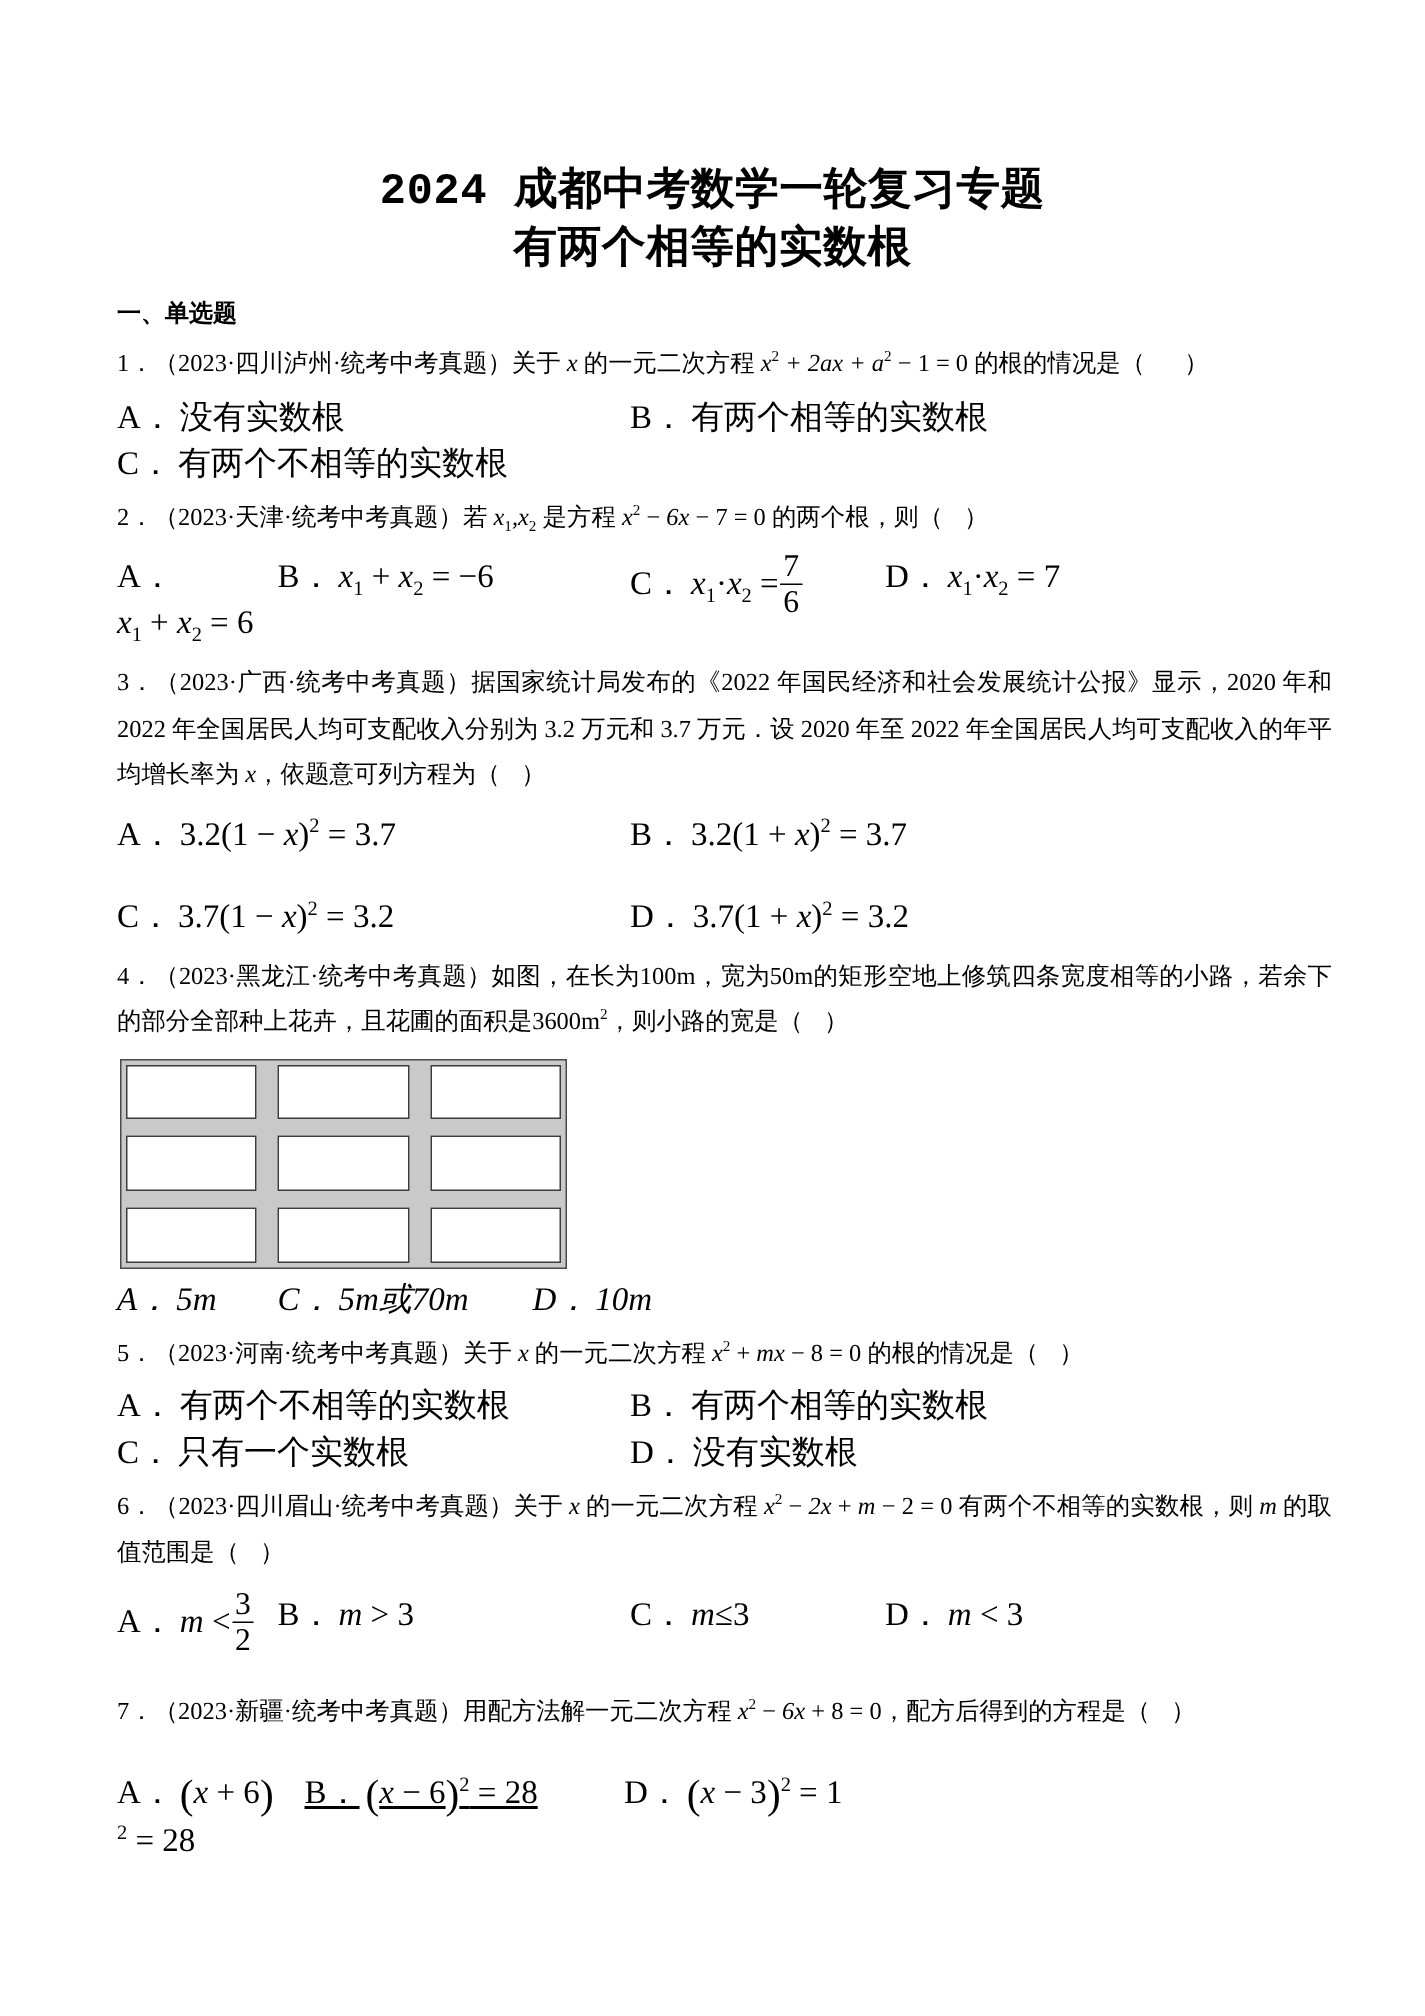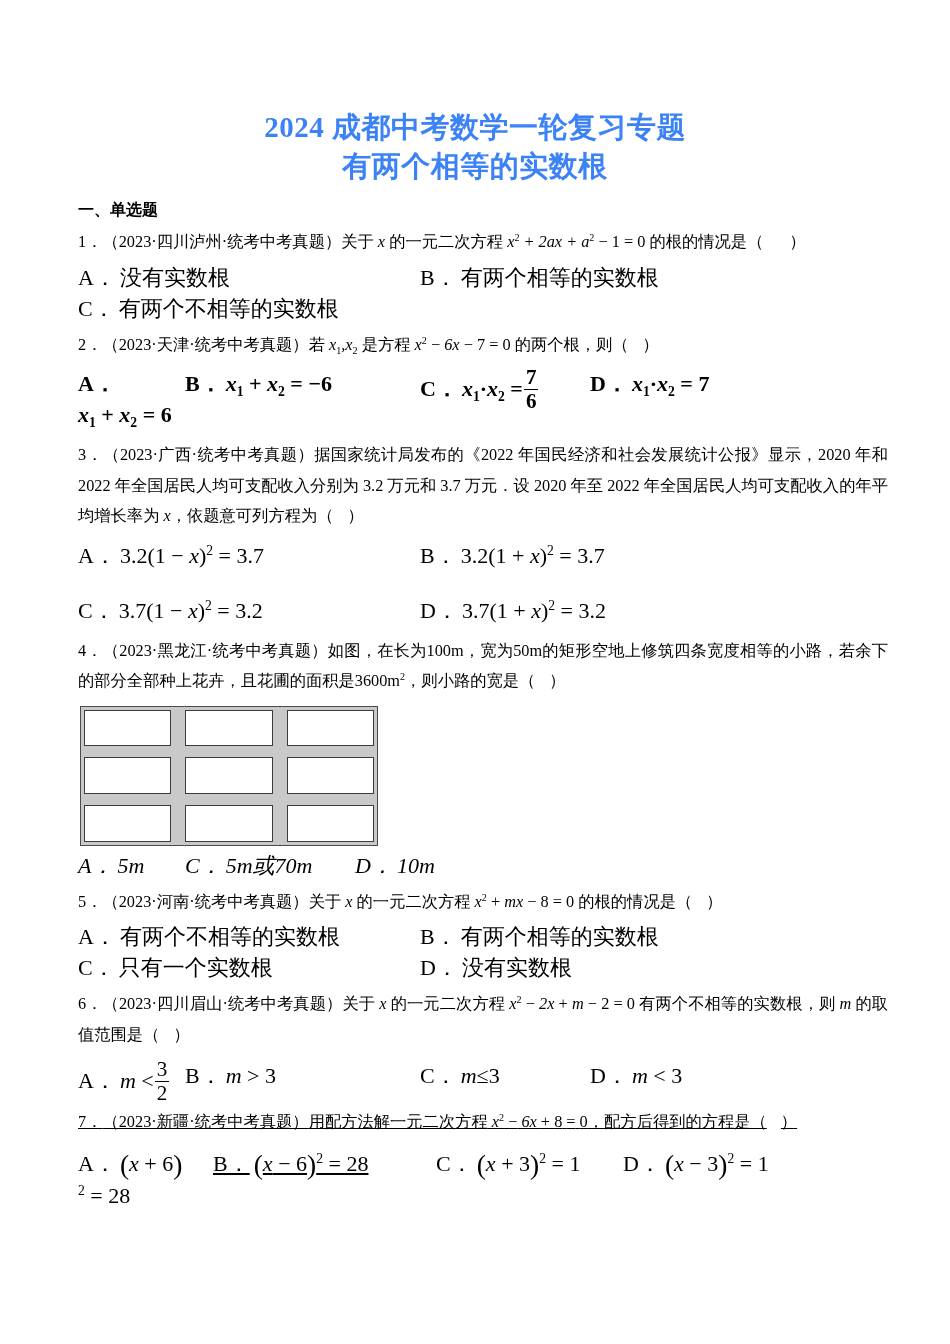--- a/index.html
+++ b/index.html
@@ -20,26 +20,26 @@
     width: 950px;
     height: 1344px;
     padding: 0;
     box-sizing: border-box;
   }
   .title-block {
     padding-top: 108px;
     text-align: center;
   }
   .title-line {
-    font-family: Liberation Serif, serif;
+    font-family: Liberation Mono, monospace;
     font-weight: bold;
     font-size: 29px;
     line-height: 39px;
     letter-spacing: 0.5px;
-    color: #3b82f6;
+    color: #000000;
   }
   .content {
     margin-left: 78px;
     margin-right: 62px;
     margin-top: 14px;
   }
   .section-head {
     font-family: Liberation Sans, sans-serif;
     font-weight: bold;
     font-size: 16px;
@@ -132,21 +132,21 @@
     <div class="qstem">1．<span>（2023·四川泸州·统考中考真题）</span>关于<span class="m">&nbsp;x&nbsp;</span>的一元二次方程<span class="m">&nbsp;x<sup class="sp">2</sup>&nbsp;+&nbsp;2ax&nbsp;+&nbsp;a<sup class="sp">2</sup>&nbsp;<span class="mu">−</span>&nbsp;<span class="mu">1</span>&nbsp;<span class="mu">=</span>&nbsp;<span class="mu">0</span>&nbsp;</span>的根的情况是（<span class="blank"></span>）</div>
     <div class="optrow gap-top">
       <div class="opt2"><span class="optlbl">A．</span><span>没有实数根</span></div>
       <div class="opt2"><span class="optlbl">B．</span><span>有两个相等的实数根</span></div>
     </div>
     <div class="optrow">
       <div class="opt2"><span class="optlbl">C．</span><span>有两个不相等的实数根</span></div>
     </div>
 
     <div class="qstem" style="margin-top:6px;">2．<span>（2023·天津·统考中考真题）</span>若<span class="m">&nbsp;x<sub class="sb">1</sub>,x<sub class="sb">2</sub>&nbsp;</span>是方程<span class="m">&nbsp;x<sup class="sp">2</sup>&nbsp;<span class="mu">−</span>&nbsp;6x&nbsp;<span class="mu">−</span>&nbsp;<span class="mu">7</span>&nbsp;<span class="mu">=</span>&nbsp;<span class="mu">0</span>&nbsp;</span>的两个根，则（<span class="blank-sm"></span>）</div>
-    <div class="optrow" style="margin-top:8px;font-weight:bold;">
+    <div class="optrow" style="margin-top:8px;">
       <div class="opt4-a"><span class="optlbl">A．</span><span class="m">x<sub class="sb">1</sub>&nbsp;<span class="mu">+</span>&nbsp;x<sub class="sb">2</sub>&nbsp;<span class="mu">=</span>&nbsp;<span class="mu">6</span></span></div>
       <div class="opt4-b"><span class="optlbl">B．</span><span class="m">x<sub class="sb">1</sub>&nbsp;<span class="mu">+</span>&nbsp;x<sub class="sb">2</sub>&nbsp;<span class="mu">=</span>&nbsp;<span class="mu">−6</span></span></div>
       <div class="opt4-c"><span class="optlbl">C．</span><span class="m">x<sub class="sb">1</sub><span class="mu">·</span>x<sub class="sb">2</sub>&nbsp;<span class="mu">=</span></span><span class="frac">
             <span class="num">7</span>
             <span class="den">6</span>
           </span></div>
       <div class="opt4-d"><span class="optlbl">D．</span><span class="m">x<sub class="sb">1</sub><span class="mu">·</span>x<sub class="sb">2</sub>&nbsp;<span class="mu">=</span>&nbsp;<span class="mu">7</span></span></div>
     </div>
 
     <div class="qstem" style="margin-top:10px;">3．<span>（2023·广西·统考中考真题）</span>据国家统计局发布的《2022 年国民经济和社会发展统计公报》显示，2020 年和 2022 年全国居民人均可支配收入分别为 3.2 万元和 3.7 万元．设 2020 年至 2022 年全国居民人均可支配收入的年平均增长率为<span class="m">&nbsp;x</span>，依题意可列方程为（<span class="blank-sm"></span>）</div>
@@ -215,22 +215,21 @@
     <div class="optrow" style="margin-top:10px;">
       <div class="opt4-a"><span class="optlbl">A．</span><span class="m">m&nbsp;<span class="mu">&lt;</span></span><span class="frac">
             <span class="num">3</span>
             <span class="den">2</span>
           </span></div>
       <div class="opt4-b"><span class="optlbl">B．</span><span class="m">m&nbsp;<span class="mu">&gt;</span>&nbsp;<span class="mu">3</span></span></div>
       <div class="opt4-c"><span class="optlbl">C．</span><span class="m">m<span class="mu">≤</span><span class="mu">3</span></span></div>
       <div class="opt4-d"><span class="optlbl">D．</span><span class="m">m&nbsp;<span class="mu">&lt;</span>&nbsp;<span class="mu">3</span></span></div>
     </div>
 
-    <div class="qstem" style="margin-top:2px;text-decoration:underline;">7．<span>（2023·新疆·统考中考真题）</span>用配方法解一元二次方程<span class="m">&nbsp;x<sup class="sp">2</sup>&nbsp;<span class="mu">−</span>&nbsp;6x&nbsp;<span class="mu">+</span>&nbsp;<span class="mu">8</span>&nbsp;<span class="mu">=</span>&nbsp;<span class="mu">0</span></span>，配方后得到的方程是（<span class="blank-sm"></span>）</div>
-    <div class="optrow" style="margin-top:10px;gap:10px;">
+    <div class="qstem" style="margin-top:21px;">7．<span>（2023·新疆·统考中考真题）</span>用配方法解一元二次方程<span class="m">&nbsp;x<sup class="sp">2</sup>&nbsp;<span class="mu">−</span>&nbsp;6x&nbsp;<span class="mu">+</span>&nbsp;<span class="mu">8</span>&nbsp;<span class="mu">=</span>&nbsp;<span class="mu">0</span></span>，配方后得到的方程是（<span class="blank-sm"></span>）</div>
+    <div class="optrow" style="margin-top:22px;">
       <div class="opt4-a" style="width:125px;"><span class="optlbl">A．</span><span class="bigparen">(</span><span class="m">x</span><span class="mu">&nbsp;+&nbsp;6</span><span class="bigparen">)</span><sup class="sp">2</sup><span class="mu">&nbsp;=&nbsp;28</span></div>
       <div class="opt4-b" style="width:213px;text-decoration:underline;"><span class="optlbl">B．</span><span class="bigparen">(</span><span class="m">x</span><span class="mu">&nbsp;−&nbsp;6</span><span class="bigparen">)</span><sup class="sp">2</sup><span class="mu">&nbsp;=&nbsp;28</span></div>
-      <div class="opt4-c" style="width:177px;"><span class="optlbl">C．</span><span class="bigparen">(</span><span class="m">x</span><span class="mu">&nbsp;+&nbsp;3</span><span class="bigparen">)</span><sup class="sp">2</sup><span class="mu">&nbsp;=&nbsp;1</span></div>
       <div class="opt4-d"><span class="optlbl">D．</span><span class="bigparen">(</span><span class="m">x</span><span class="mu">&nbsp;−&nbsp;3</span><span class="bigparen">)</span><sup class="sp">2</sup><span class="mu">&nbsp;=&nbsp;1</span></div>
     </div>
 
   </div>
 </div>
 
 </body></html>

